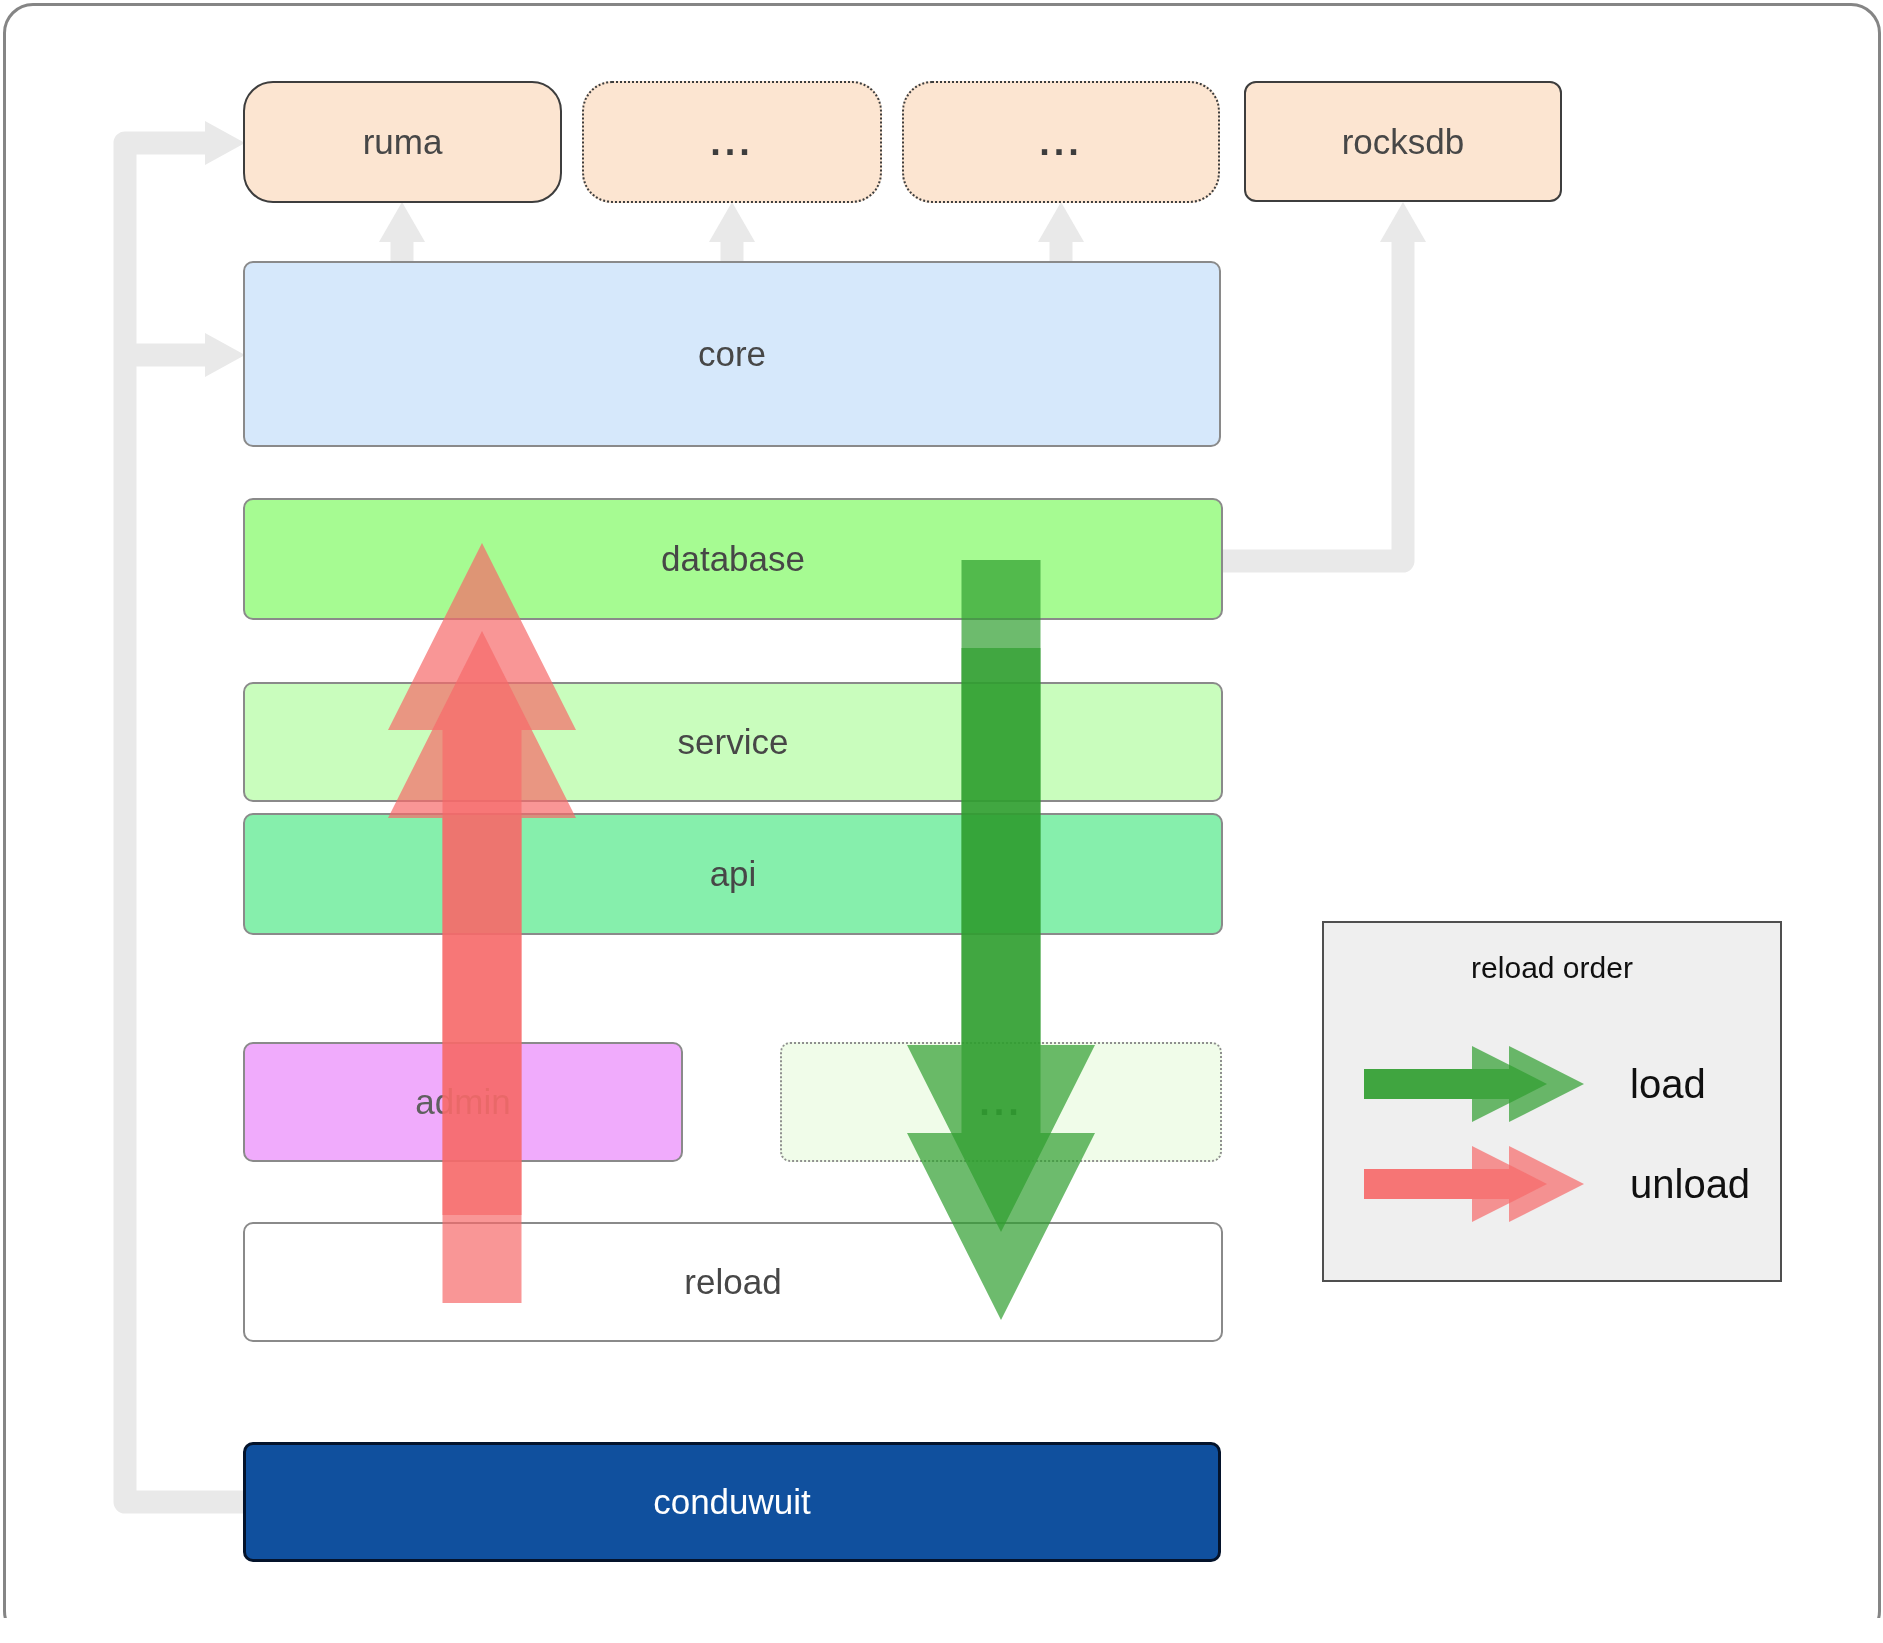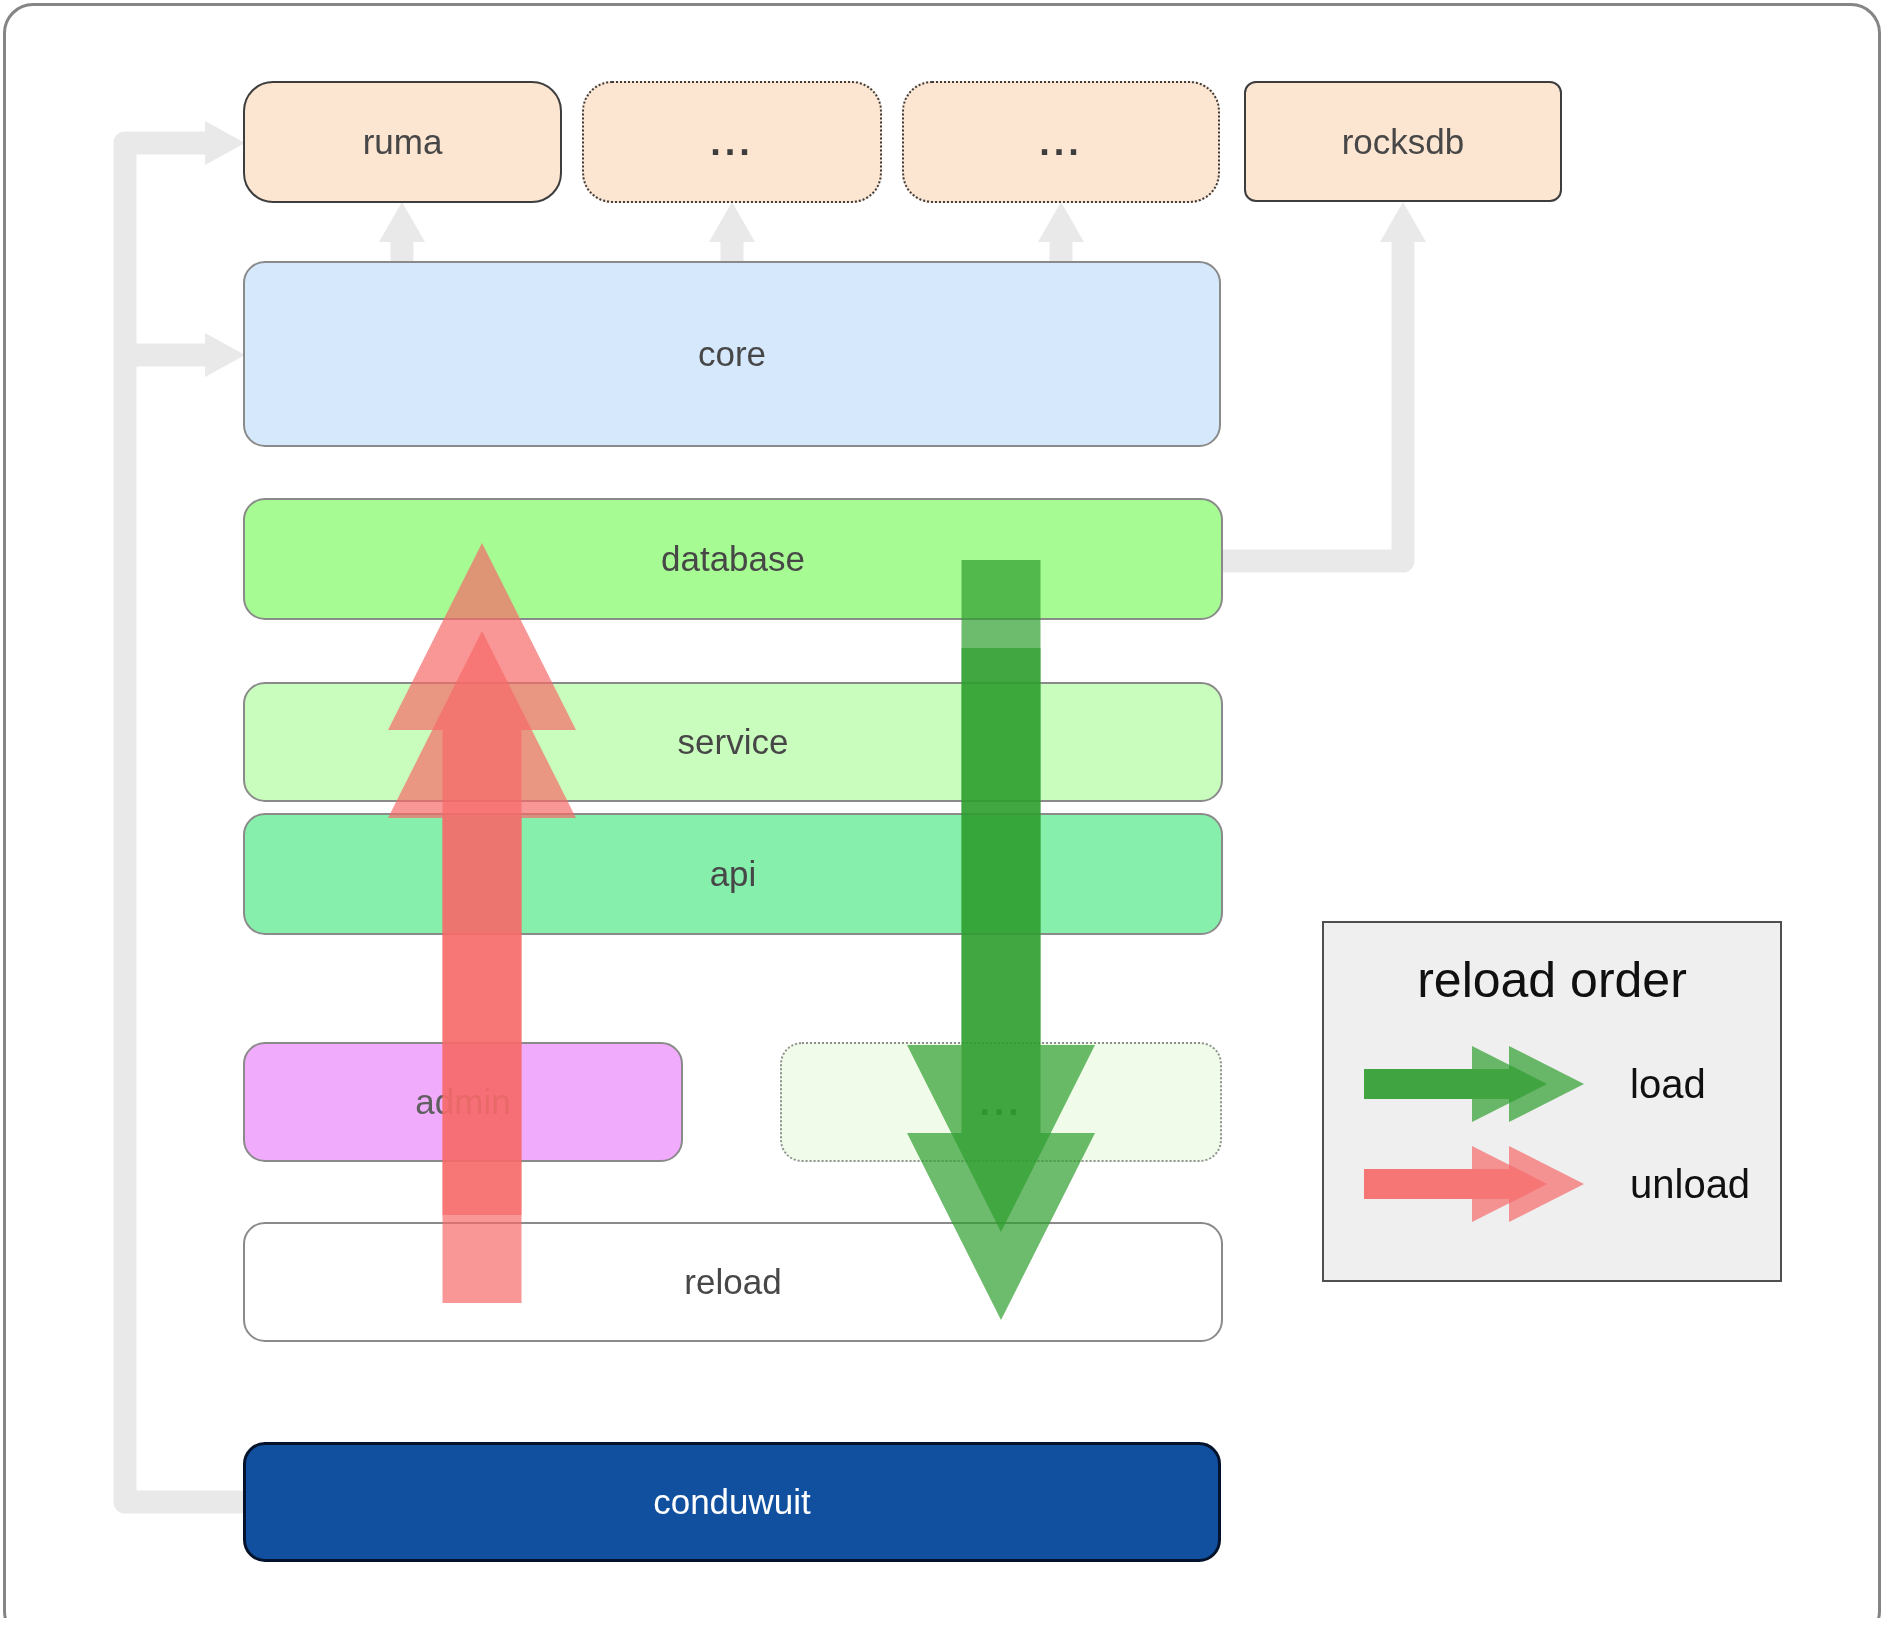--- a/index.html
+++ b/index.html
@@ -4,40 +4,40 @@
 <style>
   html,body{margin:0;padding:0;background:#ffffff;}
   .stage{position:relative;width:1883px;height:1618px;background:#ffffff;overflow:hidden;
          font-family:"Liberation Sans", sans-serif;}
   .frame{position:absolute;left:3px;top:3px;width:1872px;height:1632px;
          border:3px solid #858585;border-radius:30px;background:#ffffff;}
   svg.layer{position:absolute;left:0;top:0;width:1883px;height:1643px;pointer-events:none;}
   .lyr1{z-index:1}.lyr3{z-index:3}
 
   .box{position:absolute;z-index:2;display:flex;align-items:center;justify-content:center;
-       font-size:35px;color:#474747;border:2px solid #8a8a8a;border-radius:22px;box-sizing:border-box;}
+       font-size:35px;color:#474747;border:2px solid #8a8a8a;border-radius:10px;box-sizing:border-box;}
   .box-ruma     {left:243px;top:81px; width:319px;height:122px;background:#fce5d1;border:2px solid #3d3d3d;border-radius:30px;}
   .box-e1       {left:582px;top:81px; width:300px;height:122px;background:#fce5d1;border:2px dotted #3d3d3d;border-radius:30px;}
   .box-e2       {left:902px;top:81px; width:318px;height:122px;background:#fce5d1;border:2px dotted #3d3d3d;border-radius:30px;}
   .box-rocksdb  {left:1244px;top:81px;width:318px;height:121px;background:#fce5d1;border:2px solid #3d3d3d;border-radius:12px;}
   .box-core     {left:243px;top:261px;width:978px;height:186px;background:#d6e8fb;}
   .box-database {left:243px;top:498px;width:980px;height:122px;background:#a6fb92;}
   .box-service  {left:243px;top:682px;width:980px;height:120px;background:#c9fdbd;}
   .box-api      {left:243px;top:813px;width:980px;height:122px;background:#86efac;}
   .box-admin    {left:243px;top:1042px;width:440px;height:120px;background:#f0abfc;color:#5f5f5f;}
   .box-e3       {left:780px;top:1042px;width:442px;height:120px;background:#f0fce9;border:2px dotted #8f8f8f;}
   .box-router   {left:243px;top:1222px;width:980px;height:120px;background:#ffffff;}
   .box-conduwuit{left:243px;top:1442px;width:978px;height:120px;background:#10509e;
                  border:3px solid #04132b;color:#ffffff;}
   .dots{font-weight:700;font-size:38px;letter-spacing:4px;color:#3d3d3d;}
 
   .legend{position:absolute;left:1322px;top:921px;width:460px;height:361px;z-index:2;
           background:#efefef;border:2px solid #4f4f4f;box-sizing:border-box;}
   .legend-title{position:absolute;left:0;top:28px;width:100%;text-align:center;
-                font-size:50px;color:#101010;}
+                font-size:30px;color:#101010;}
   .legend-arrow{position:absolute;left:40px;width:220px;height:84px;}
   .la-load{top:119px;} .la-unload{top:219px;}
   .legend-label{position:absolute;left:306px;height:84px;display:flex;align-items:center;
                 font-size:40px;color:#101010;}
   .ll-load{top:119px;} .ll-unload{top:219px;}
 </style>
 </head>
 <body>
 
 <div class="stage">

